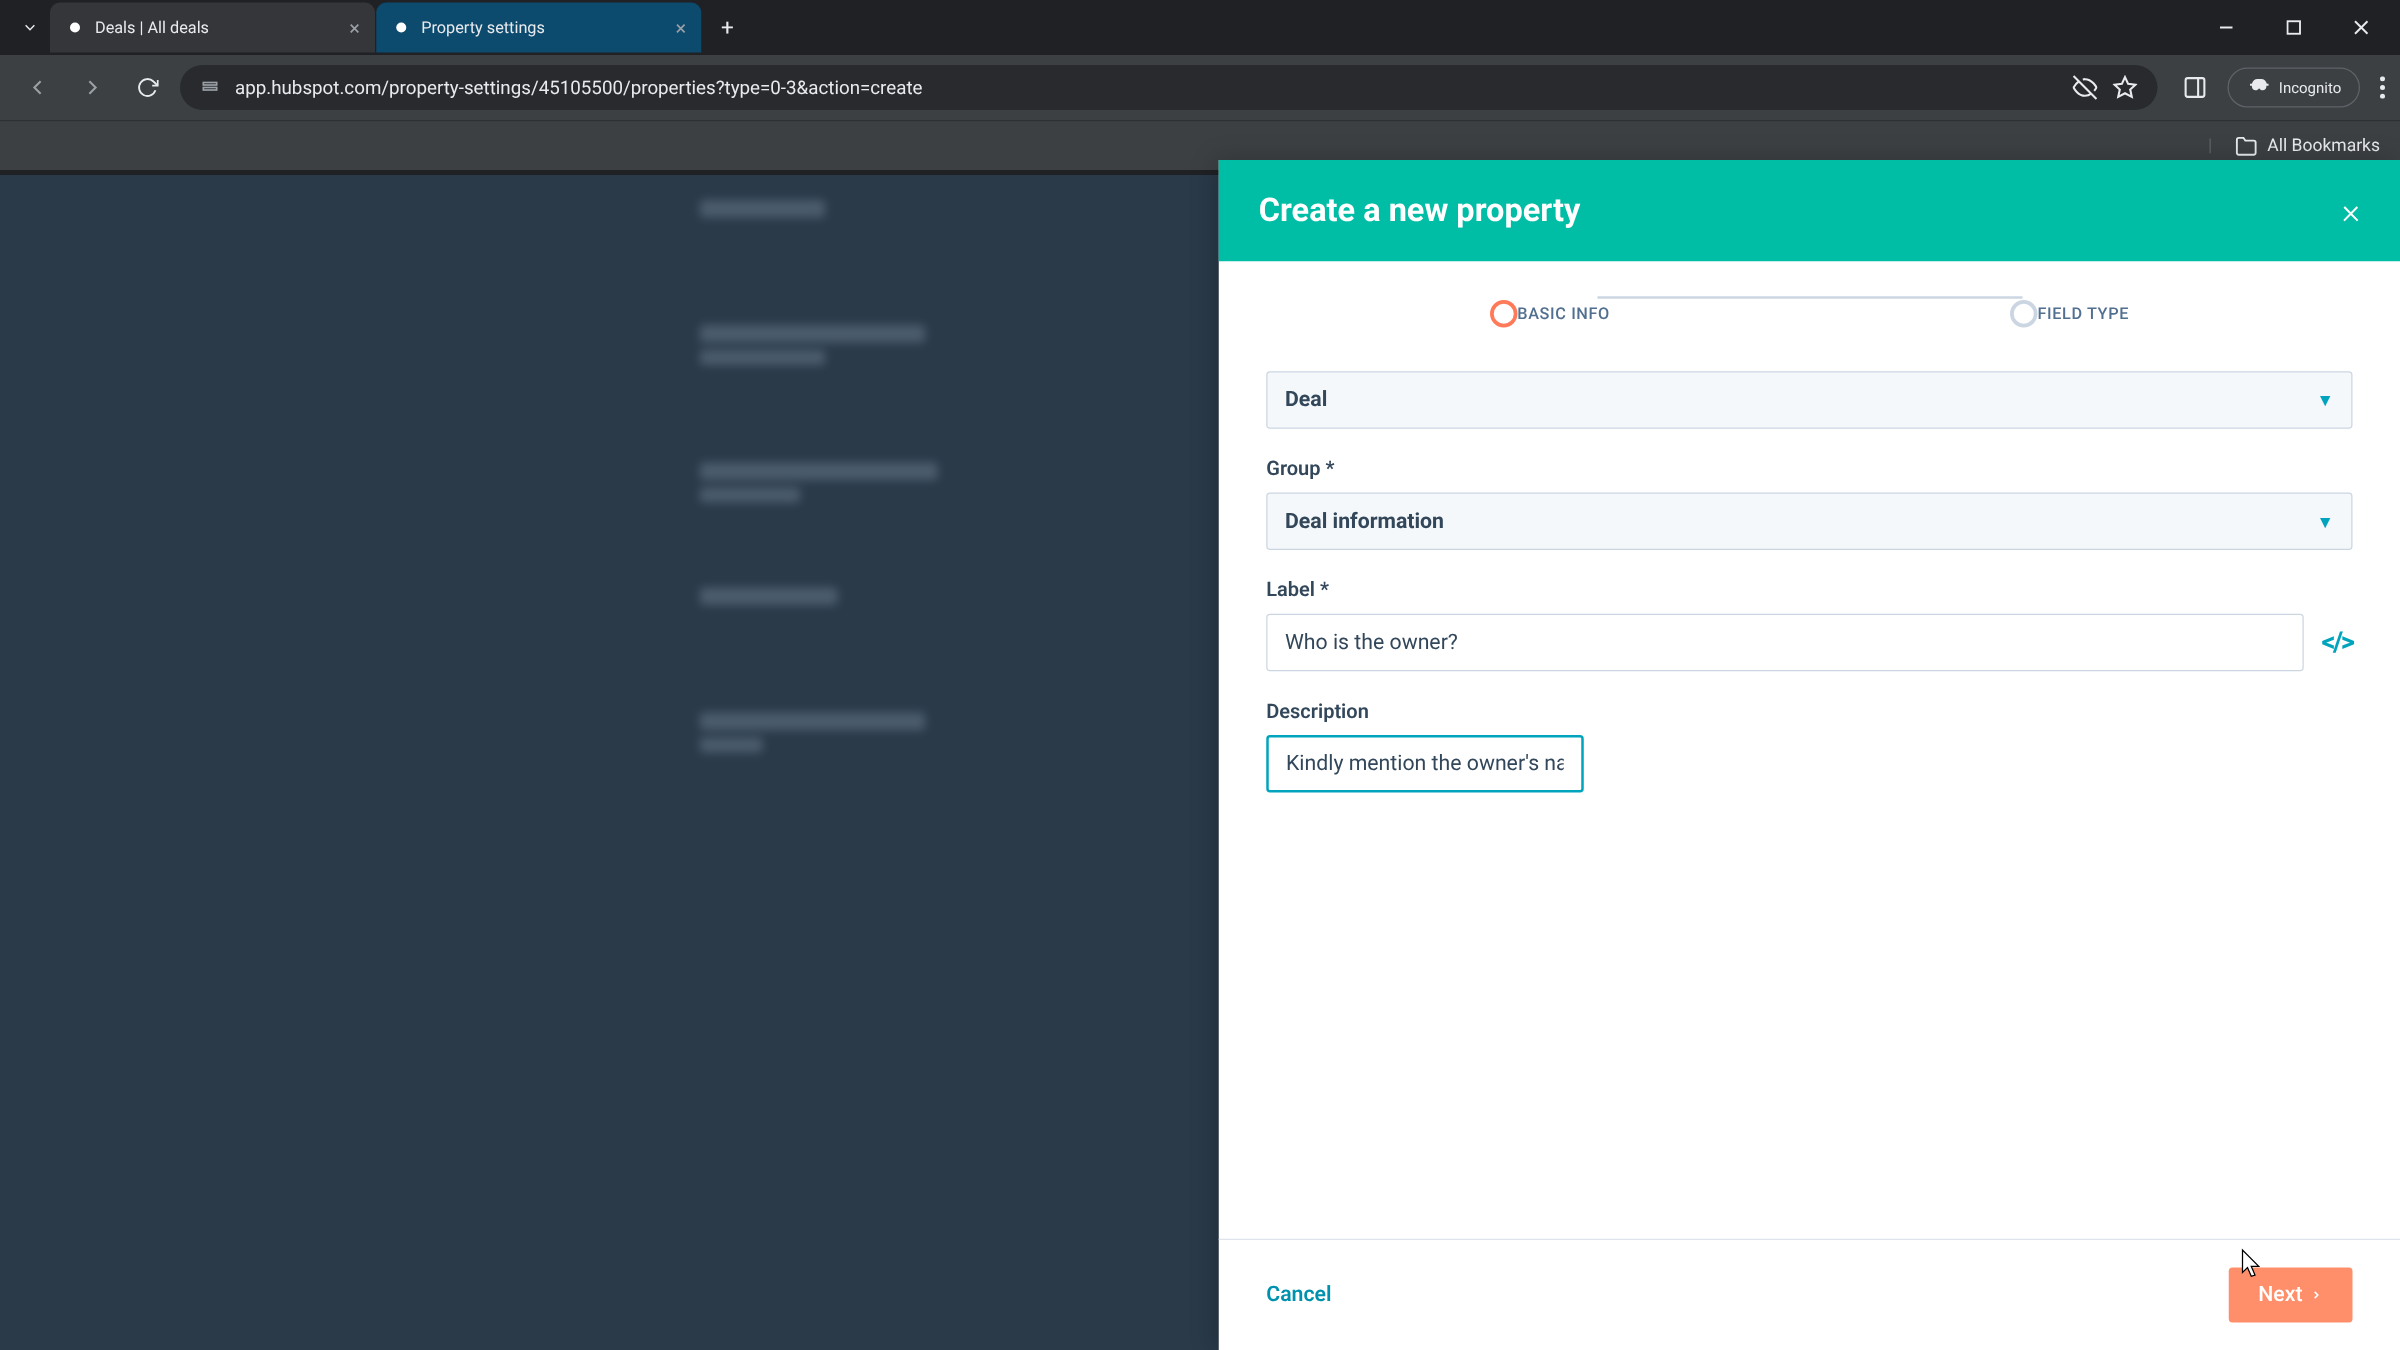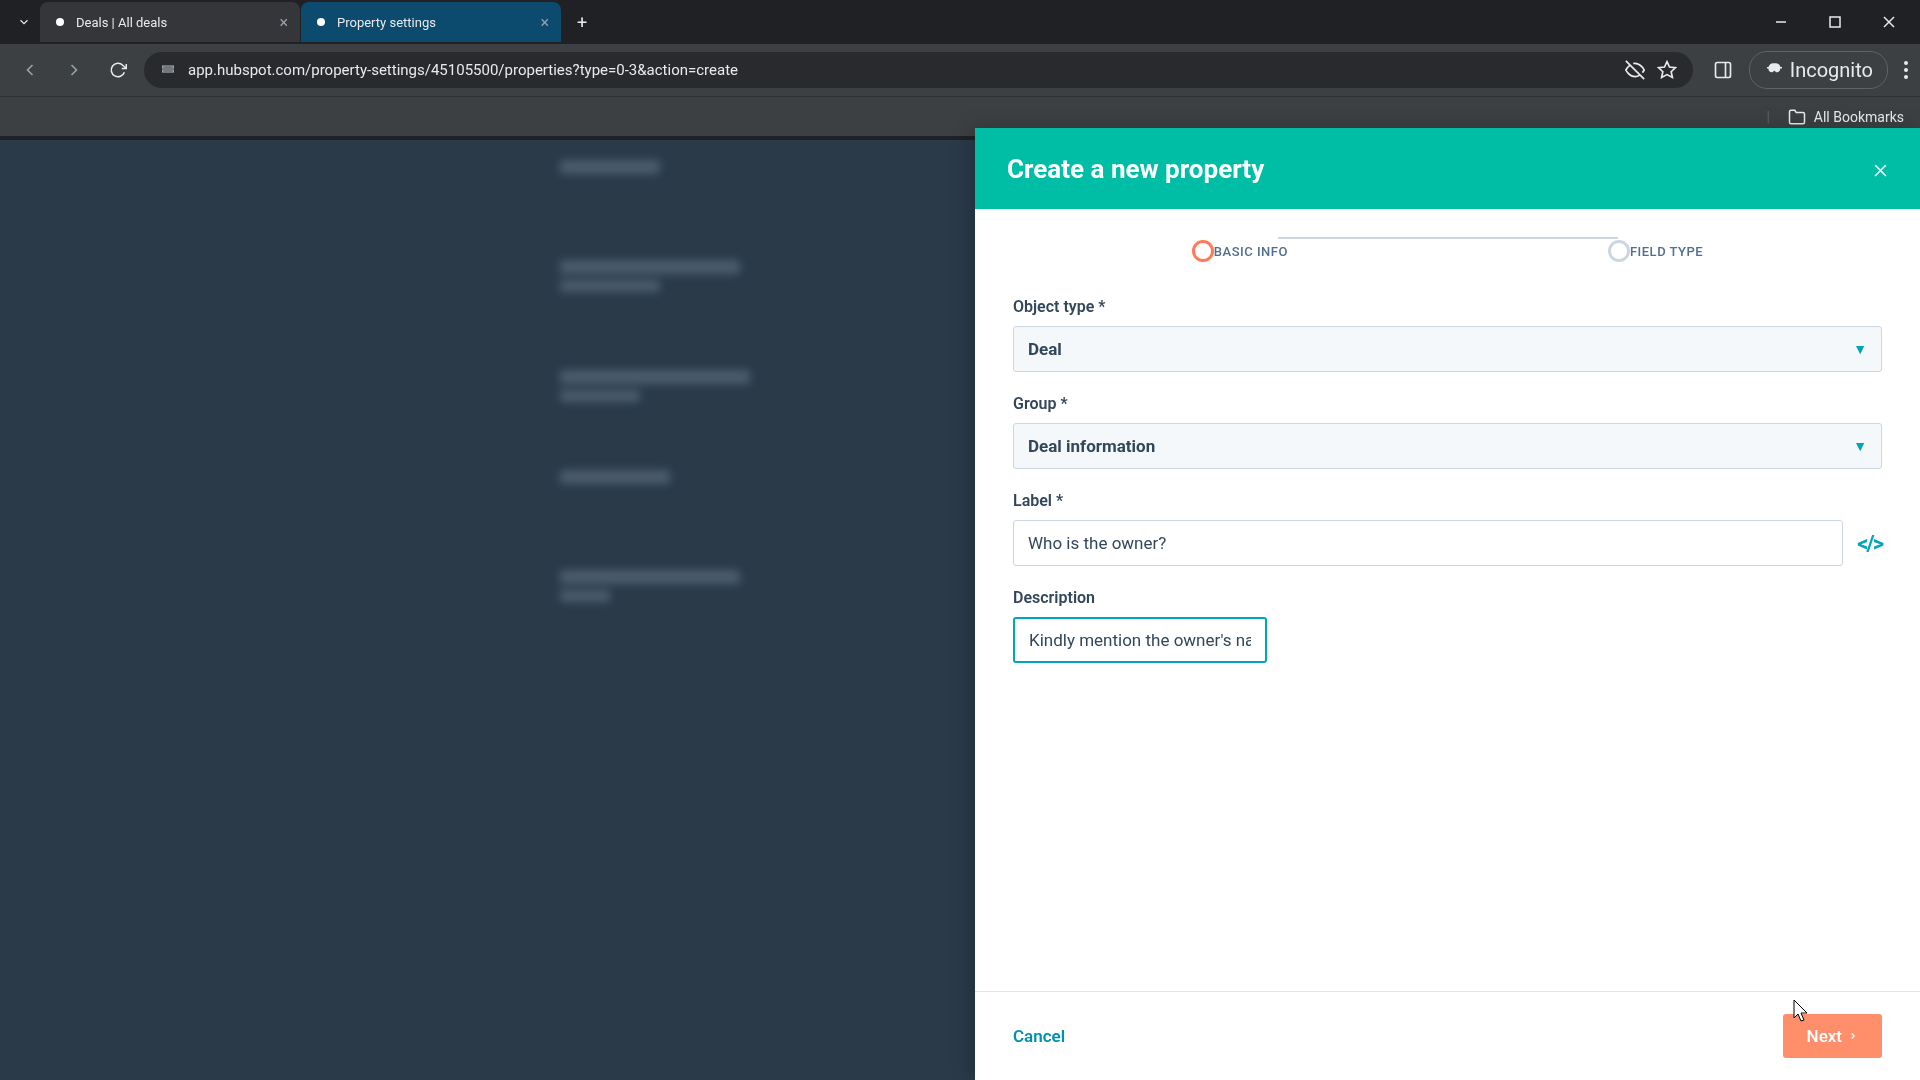--- a/index.html
+++ b/index.html
@@ -18,21 +18,21 @@
     .new-tab { width: 32px; height: 32px; display: flex; align-items: center; justify-content: center; color: #e8eaed; cursor: pointer; margin-left: 4px; font-size: 18px; }
     .window-controls { margin-left: auto; display: flex; gap: 8px; }
     .window-btn { width: 46px; height: 32px; display: flex; align-items: center; justify-content: center; color: #e8eaed; cursor: pointer; }
 
     .address-bar { height: 52px; background: #3c4043; display: flex; align-items: center; padding: 0 12px; gap: 8px; }
     .nav-btn { width: 36px; height: 36px; display: flex; align-items: center; justify-content: center; color: #9aa0a6; border-radius: 50%; cursor: pointer; }
     .nav-btn.active { color: #e8eaed; }
     .url-bar { flex: 1; height: 36px; background: #282a2d; border-radius: 18px; display: flex; align-items: center; padding: 12px 16px; color: #e8eaed; font-size: 15px; gap: 12px; }
     .url-text { flex: 1; color: #e8eaed; }
     .url-controls { display: flex; gap: 16px; align-items: center; color: #e8eaed; margin-left: 12px; }
-    .incognito-badge { display: flex; align-items: center; gap: 8px; background: #3c4043; padding: 6px 14px; border-radius: 18px; color: #e8eaed; font-size: 20px; border: 1px solid #5f6368; }
+    .incognito-badge { display: flex; align-items: center; gap: 8px; background: #3c4043; padding: 6px 14px; border-radius: 18px; color: #e8eaed; font-size: 12px; border: 1px solid #5f6368; }
 
     .bookmarks-bar { height: 40px; background: #3c4043; display: flex; align-items: center; justify-content: flex-end; padding: 0 16px; color: #e8eaed; font-size: 14px; border-top: 1px solid #2e3033; }
     .bookmarks-item { display: flex; align-items: center; gap: 8px; cursor: pointer; }
 
     
     .content-area { position: absolute; top: 140px; left: 0; right: 0; bottom: 0; background: rgba(45, 62, 80, 0.85); }
     .blurred-bg { position: absolute; inset: 0; filter: blur(4px); opacity: 0.4; }
     .blurred-item { position: absolute; background: #7d8fa3; border-radius: 3px; }
 
     
@@ -191,21 +191,20 @@
     </div>
     <div class="step-line"></div>
     <div class="step">
       <div class="step-circle"></div>
       <div class="step-label">FIELD TYPE</div>
     </div>
   </div>
 
   <div class="form-body">
     <div class="form-group">
-      <label class="form-label">Object type *</label>
       <div class="form-select">
         <span>Deal</span>
         <span class="select-caret">▼</span>
       </div>
     </div>
 
     <div class="form-group">
       <label class="form-label">Group *</label>
       <div class="form-select">
         <span>Deal information</span>

